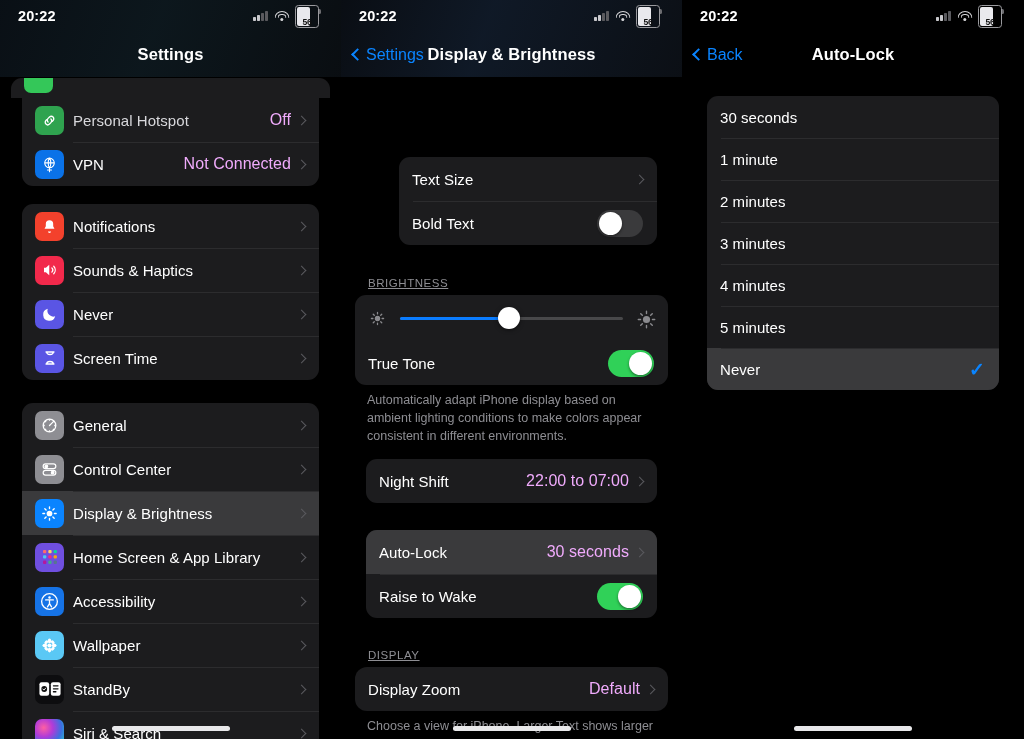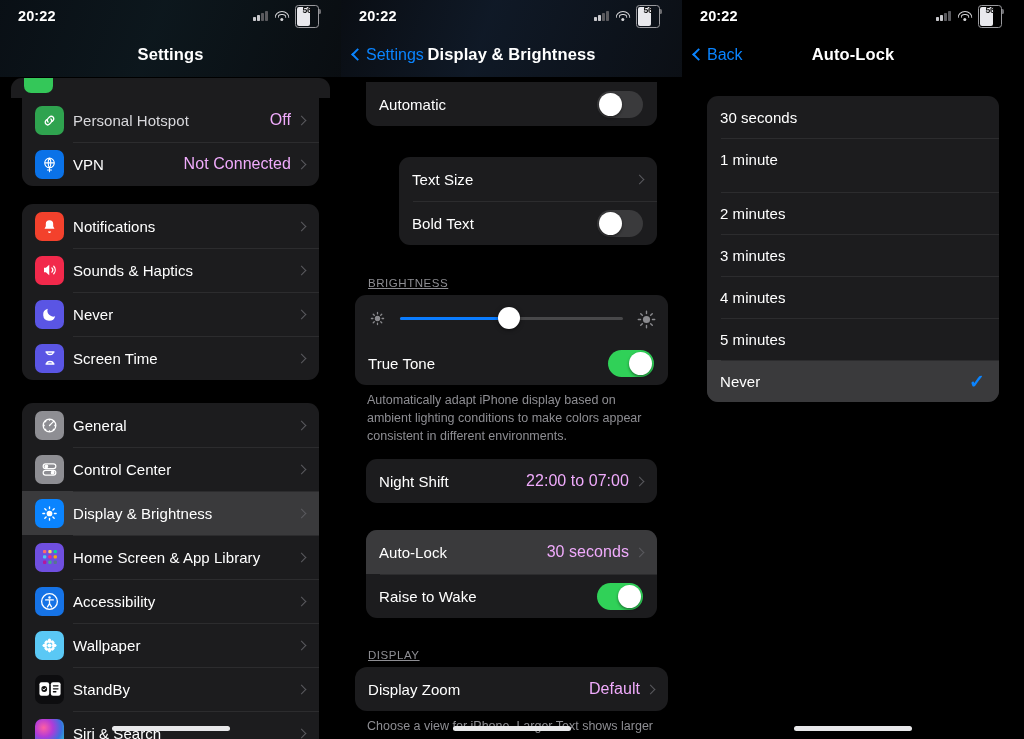--- a/index.html
+++ b/index.html
@@ -27,21 +27,21 @@
   .sig i:nth-child(1){ height: 4px; }
   .sig i:nth-child(2){ height: 6px; }
   .sig i:nth-child(3){ height: 8px; background:#5a5a5e; }
   .sig i:nth-child(4){ height: 10px; background:#5a5a5e; }
   .wifi { position: relative; width: 15px; height: 11px; }
   .wifi span { position:absolute; left:50%; transform: translateX(-50%); border: 1.6px solid #d5d5d8; border-bottom: none;
                border-radius: 50% 50% 0 0 / 100% 100% 0 0; }
   .wifi span.a { width: 15px; height: 7px; top: 0; }
   .wifi span.b { width: 9px; height: 4.4px; top: 3.4px; }
   .wifi span.c { width: 3.4px; height: 3.4px; top: 7px; border: none; background:#d5d5d8; border-radius: 50%; }
-  .batt { position: relative; width: 24px; height: 23px; border: 1.3px solid #9a9a9e; border-radius: 3.4px; display:flex; align-items:flex-start; }
+  .batt { position: relative; width: 24px; height: 23px; border: 1.3px solid #9a9a9e; border-radius: 3.4px; display:flex; align-items:flex-end; }
   .batt::after { content:""; position:absolute; right:-3.4px; top:3.6px; width:2px; height:4.6px; background:#6d6d71; border-radius: 0 1.5px 1.5px 0; }
   .batt .fill { position:absolute; left:1px; top:1px; bottom:1px; width:13px; background:#e9e9ed; border-radius:2px; }
   .batt .num { position:relative; z-index:2; width:100%; text-align:center; font-size:8.6px; font-weight:700; color:#111; letter-spacing:-.2px; line-height:1; }
 
   
   .navbar {
     position: absolute; top: 32px; left: 0; right: 0; height: 45px; z-index: 35;
     display: flex; align-items: center; justify-content: center;
   }
   .navbar .title { color:#fff; font-size: 16.5px; font-weight: 700; letter-spacing: .1px; }
@@ -321,28 +321,20 @@
     </div>
     <div class="navbar">
       <span class="title">Settings</span>
     </div>
     <div class="homebar"></div>
   </div>
 
   <div class="panel p2">
     <div class="content">
 
-      <div class="group" style="position:absolute;top:82px;left:14px;right:14px;border-radius:0 0 11px 11px;">
-        <div class="row plain">
-          <span class="label">Automatic</span>
-          <span class="toggle off">
-              <span class="knob"></span>
-            </span>
-        </div>
-      </div>
 
       <div class="group" style="position:absolute;top:157px;left:14px;right:14px;margin-left:44px;">
         <div class="row plain">
           <span class="label">Text Size</span>
           <span class="chev"></span>
         </div>
         <div class="row plain">
           <span class="label">Bold Text</span>
           <span class="toggle off">
               <span class="knob"></span>
@@ -449,21 +441,21 @@
 
   <div class="panel p3">
     <div class="content">
       <div class="group" style="position:absolute;top:96px;left:14px;right:14px;" id="autolock-group">
           <div class="row plain" style="min-height: 42px;">
             <span class="label">30 seconds</span>
           </div>
           <div class="row plain" style="min-height: 42px;">
             <span class="label">1 minute</span>
           </div>
-          <div class="row plain" style="min-height: 42px; margin-top: 12px;">
+          <div class="row plain" style="min-height: 42px;">
             <span class="label">2 minutes</span>
           </div>
           <div class="row plain" style="min-height: 42px;">
             <span class="label">3 minutes</span>
           </div>
           <div class="row plain" style="min-height: 42px;">
             <span class="label">4 minutes</span>
           </div>
           <div class="row plain" style="min-height: 42px;">
             <span class="label">5 minutes</span>

